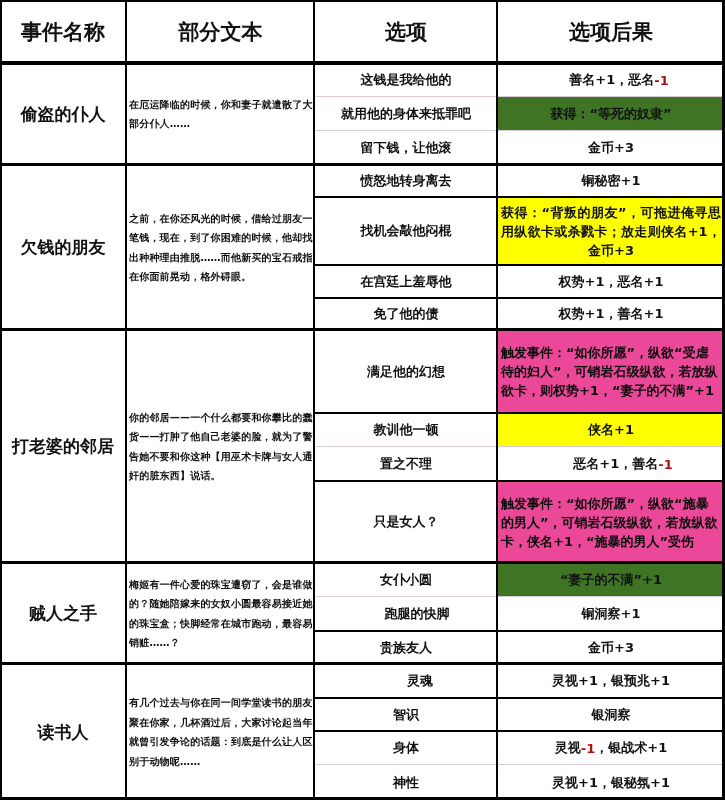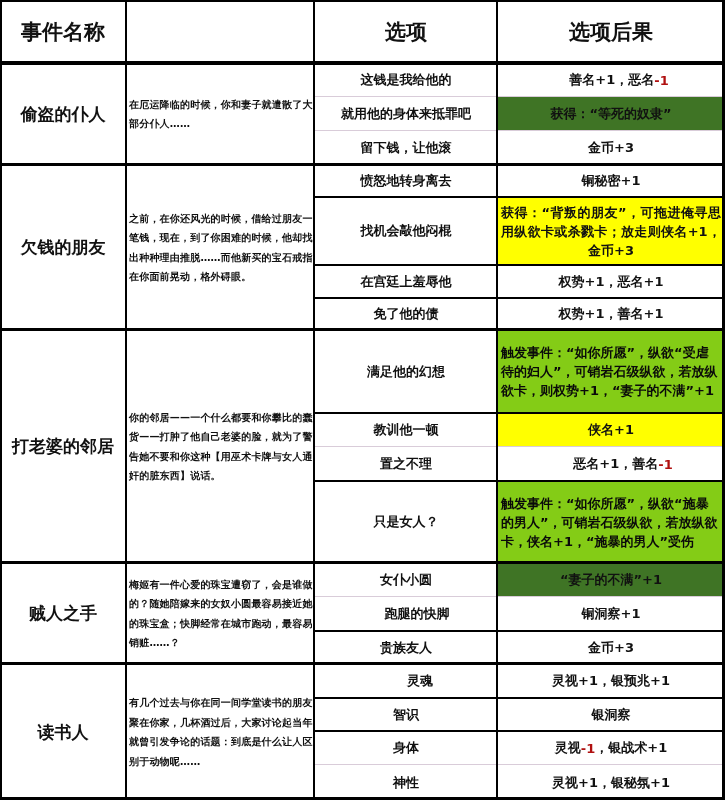--- a/index.html
+++ b/index.html
@@ -18,32 +18,33 @@
     }
     .hdr { font-size: 21px; }
     .name { font-size: 17px; font-weight: bold; }
     .desc { font-size: 10px; line-height: 19.5px; justify-content: flex-start; text-align: left; padding: 0 2px 0 3px; letter-spacing: 0.2px; }
     .opt { font-size: 13px; }
     .res { font-size: 13px; }
     .res.multi { line-height: 19px; padding: 0 4px; text-align: justify; text-align-last: center; }
     .res.multi.left { text-align: left; text-align-last: left; justify-content: flex-start; }
     .green { background: #3f7425; }
     .yellow { background: #ffff00; }
-    .gray { background: #84cc16; color: #0a0a0a; }
+    .gray { background: #ec4899; color: #0a0a0a; }
     .hline { position: absolute; background: #000; }
     .vline { position: absolute; background: #000; }
     .thin { position: absolute; background: #d9ccd9; }
     .red { color: #b01010; }
   </style>
 </head>
 <body>
 
 <div class="sheet">
 
   <div class="cell hdr" style="left:0;top:0;width:126px;height:63px;">事件名称</div>
+  <div class="cell hdr" style="left:126px;top:0;width:189px;height:63px;">部分文本</div>
   <div class="cell hdr" style="left:315px;top:0;width:182px;height:63px;">选项</div>
   <div class="cell hdr" style="left:497px;top:0;width:228px;height:63px;">选项后果</div>
 
   <div class="cell name" style="left:0;top:63px;width:126px;height:102px;">偷盗的仆人</div>
   <div class="cell desc" style="left:126px;top:63px;width:189px;height:102px;">在厄运降临的时候，你和妻子就遣散了大部分仆人……</div>
   <div class="cell opt" style="left:315px;top:63px;width:182px;height:34px;">这钱是我给他的</div>
   <div class="cell res" style="left:497px;top:63px;width:228px;height:34px;padding-left:16px;">
       <span>善名+1，恶名</span>
       <span class="red">-1</span>
     </div>

